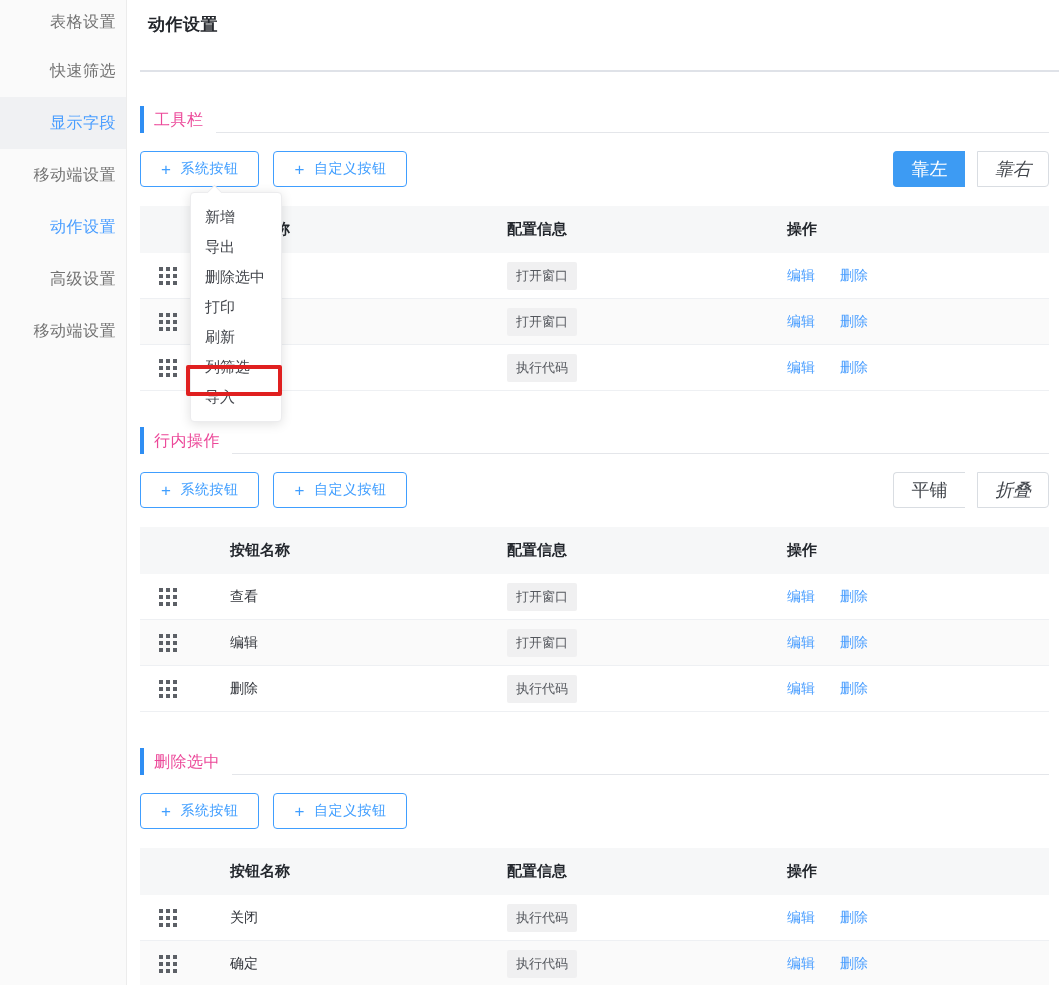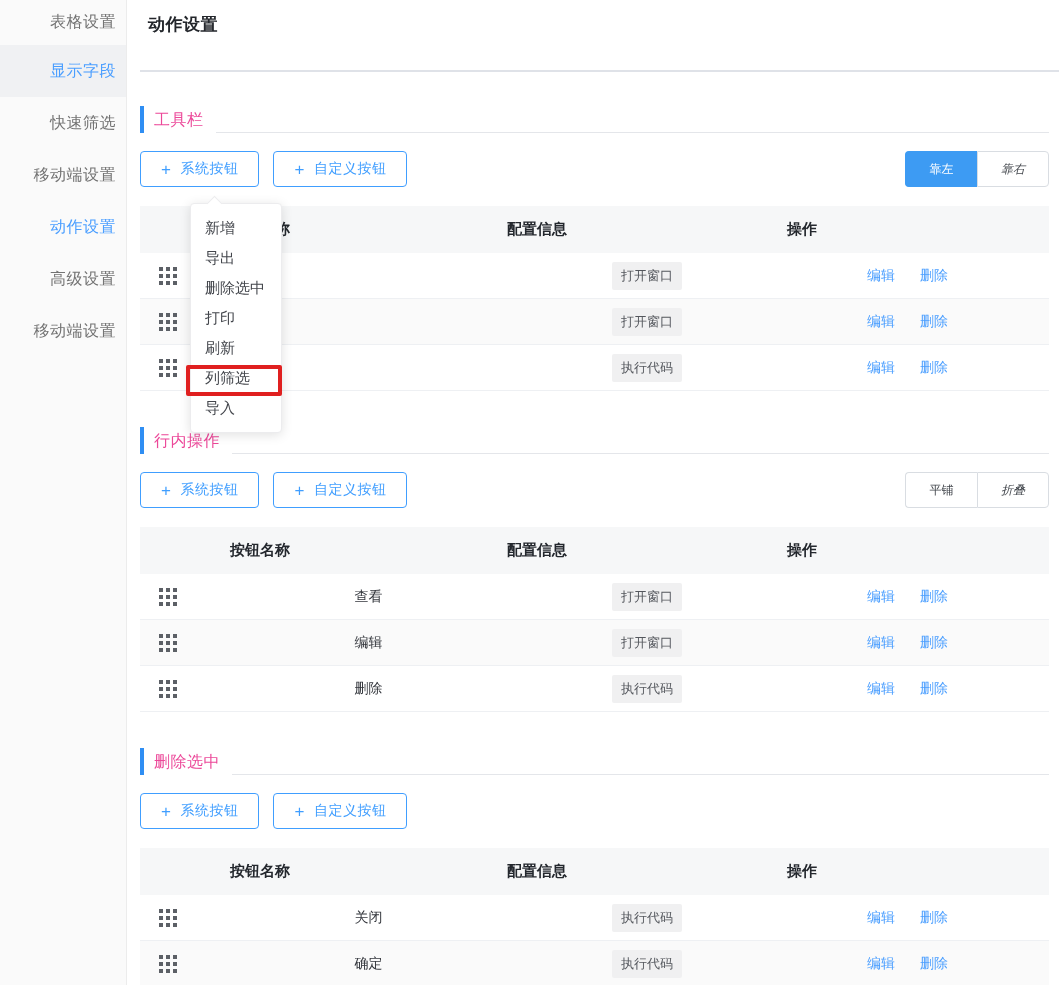--- a/index.html
+++ b/index.html
@@ -42,67 +42,67 @@
     display:inline-flex; align-items:center; height:36px; padding:0 20px;
     border:1px solid #409eff; border-radius:4px; background:#fff;
     color:#409eff; font-size:14px; gap:9px; cursor:pointer; letter-spacing:.5px;
   }
   .obtn + .obtn { margin-left:14px; }
   .plus { font-size:17px; line-height:1; }
 
   .toggle { margin-left:auto; display:flex; height:36px; }
   .tseg {
     width:72px; display:flex; align-items:center; justify-content:center;
-    font-size:12px; color:#43474d; background:#fff; border:1px solid #d9dde2; cursor:pointer;
+    font-size:18px; color:#43474d; background:#fff; border:1px solid #d9dde2; cursor:pointer;margin-left:12px;
   }
   .tseg:first-child { border-radius:4px 0 0 4px; border-right:none; }
   .tseg:last-child { border-radius:0 4px 4px 0;font-style:italic; }
   .tseg.on { background:#3d9bf3; border-color:#3d9bf3; color:#fff; }
 
   
   .tbl { margin-top:19px; }
   .trow { display:grid; grid-template-columns:90px 277px 280px 1fr; align-items:center; }
   .thead { height:47px; background:#f6f7f8; font-weight:700; font-size:15px; color:#24282e; }
-  .tr { height:46px; border-bottom:1px solid #eef0f3; font-size:14px; color:#33363c; background:#fff;text-align:center; }
+  .tr { height:46px; border-bottom:1px solid #eef0f3; font-size:14px; color:#33363c; background:#fff; }
   .tr.stripe { background:#fafafa; }
   .handle-cell { padding-left:19px; display:flex; align-items:center; }
   .dots {
     width:4px; height:4px; background:#5c6066; margin-bottom:14px; cursor:grab;
     box-shadow: 7px 0 #5c6066, 14px 0 #5c6066,
                 0 7px #5c6066, 7px 7px #5c6066, 14px 7px #5c6066,
                 0 14px #5c6066, 7px 14px #5c6066, 14px 14px #5c6066;
   }
   .badge { display:inline-block; background:#f0f0f1; border-radius:2px; padding:5px 9px; font-size:13px; color:#54575d; }
   .link { color:#4a9eff; font-size:14px; margin-right:21px; cursor:pointer; }
 
   
   .dropdown {
-    position:absolute; left:190px; top:203px; width:92px; z-index:10;
+    position:absolute; left:190px; top:192px; width:92px; z-index:10;
     background:#fff; border:1px solid #ececee; border-radius:4px;
     box-shadow:0 2px 12px rgba(0,0,0,.12); padding:9px 0;
   }
   .dropdown::before {
     content:""; position:absolute; top:-6px; left:18px; width:10px; height:10px;
     background:#fff; transform:rotate(45deg);
     border-left:1px solid #ececee; border-top:1px solid #ececee;
   }
   .dd-item { height:30px; line-height:30px; padding-left:14px; font-size:15px; color:#43464c; cursor:pointer; white-space:nowrap; }
 
   .red-box {
     position:absolute; left:186px; top:365px; width:96px; height:31px;
     border:4px solid #e02020; border-radius:2px; z-index:11; pointer-events:none;
   }
 </style>
 </head>
 <body>
 
 <aside class="sidebar">
   <div class="side-item">表格设置</div>
+  <div class="side-item">快速筛选</div>
   <div class="side-item hl">显示字段</div>
-  <div class="side-item">快速筛选</div>
   <div class="side-item">移动端设置</div>
   <div class="side-item active">动作设置</div>
   <div class="side-item">高级设置</div>
   <div class="side-item">移动端设置</div>
 </aside>
 
 <div class="main">
 
   <div class="page-title">动作设置</div>
   <div class="top-divider"></div>

